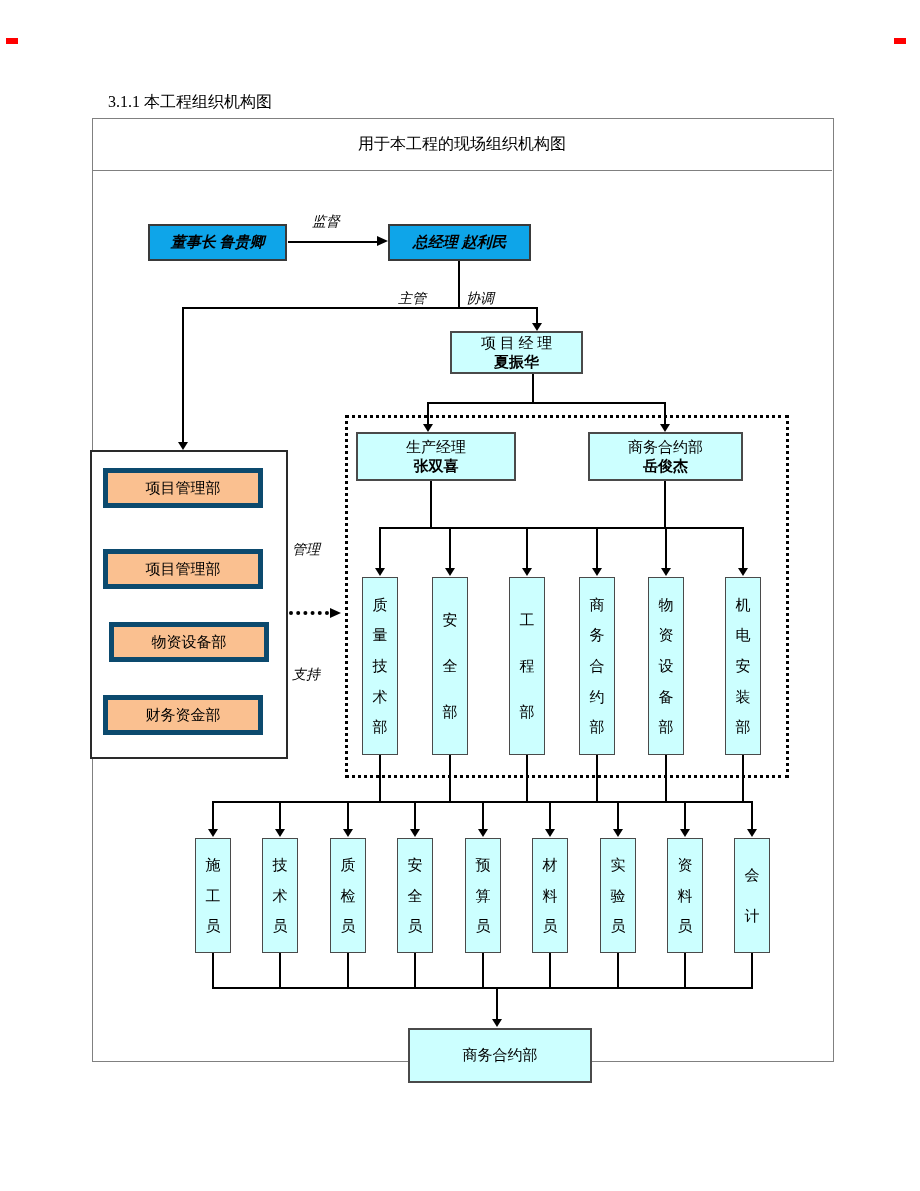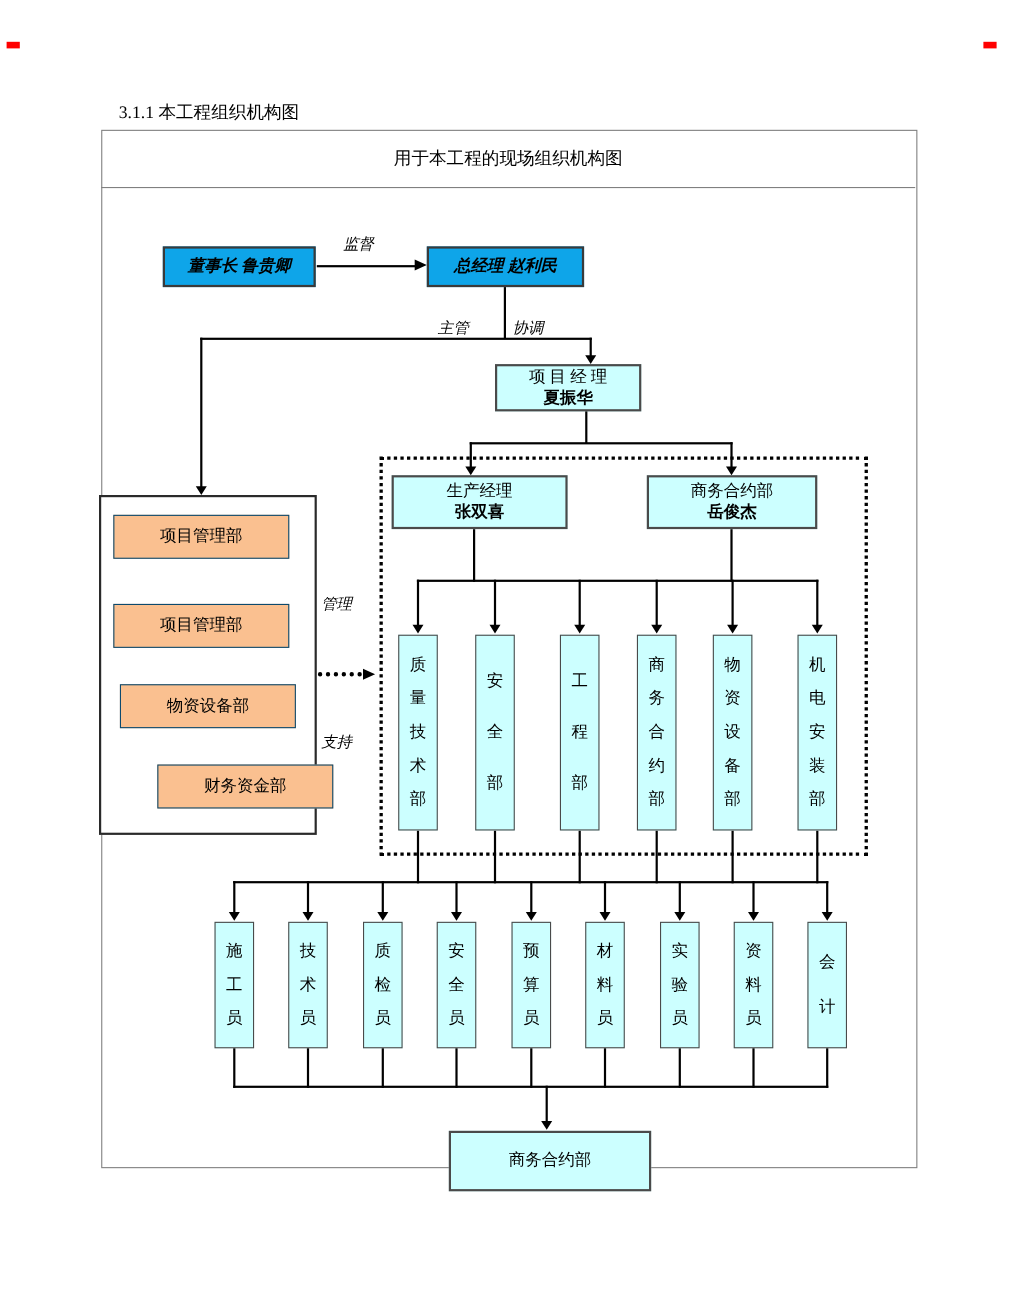--- a/index.html
+++ b/index.html
@@ -7,21 +7,21 @@
     width:920px;height:1191px;position:relative;overflow:hidden;
     font-family:"Liberation Serif","DejaVu Serif",serif;color:#000;
   }
   
   .node{
     position:absolute;box-sizing:border-box;display:flex;
     align-items:center;justify-content:center;text-align:center;
     font-size:15px;line-height:19px;
   }
   .orange{background:#0ea5e9;border:2px solid #3a3a3a;font-weight:bold;font-style:italic;}
-  .orange-flat{background:#FAC090;border:1px solid #0c4a6e;font-weight:normal;}
+  .orange-flat{background:#FAC090;border:5px solid #0c4a6e;font-weight:normal;}
   .cyan{background:#CCFFFF;border:2px solid #4a4a4a;}
   .cyan-thin{background:#CCFFFF;border:1px solid #4a4a4a;}
   .two-line{flex-direction:column;}
   .two-line .t{font-weight:normal;}
   .two-line .n{font-weight:bold;}
   
   .hline{position:absolute;height:2px;background:#000;}
   .vline{position:absolute;width:2px;background:#000;}
   
   .arr-down{position:absolute;width:0;height:0;
@@ -93,21 +93,21 @@
 </div>
 <div class="node cyan two-line z2" style="left:588px;top:432px;width:155px;height:49px;">
   <div class="t">商务合约部</div>
   <div class="n">岳俊杰</div>
 </div>
 
 <div class="left-panel" style="left:90px;top:450px;width:194px;height:305px;"></div>
 <div class="node orange-flat" style="left:103px;top:468px;width:160px;height:40px;">项目管理部</div>
 <div class="node orange-flat" style="left:103px;top:549px;width:160px;height:40px;">项目管理部</div>
 <div class="node orange-flat" style="left:109px;top:622px;width:160px;height:40px;">物资设备部</div>
-<div class="node orange-flat" style="left:103px;top:695px;width:160px;height:40px;margin-left:40px;">财务资金部</div>
+<div class="node orange-flat" style="left:103px;top:695px;width:160px;height:40px;">财务资金部</div>
 <div class="lbl" style="left:292px;top:541px;">管理</div>
 <div class="dotted-line" style="left:289px;top:611px;width:40px;"></div>
 <div class="arr-right" style="left:330px;top:608px;"></div>
 <div class="lbl" style="left:292px;top:666px;">支持</div>
 
 <div class="vline" style="left:430px;top:481px;height:48px;"></div>
 <div class="vline" style="left:664px;top:481px;height:48px;"></div>
 <div class="hline" style="left:379px;top:527px;width:365px;"></div>
 
 <div class="vline" style="left:379px;top:527px;height:42px;"></div>

